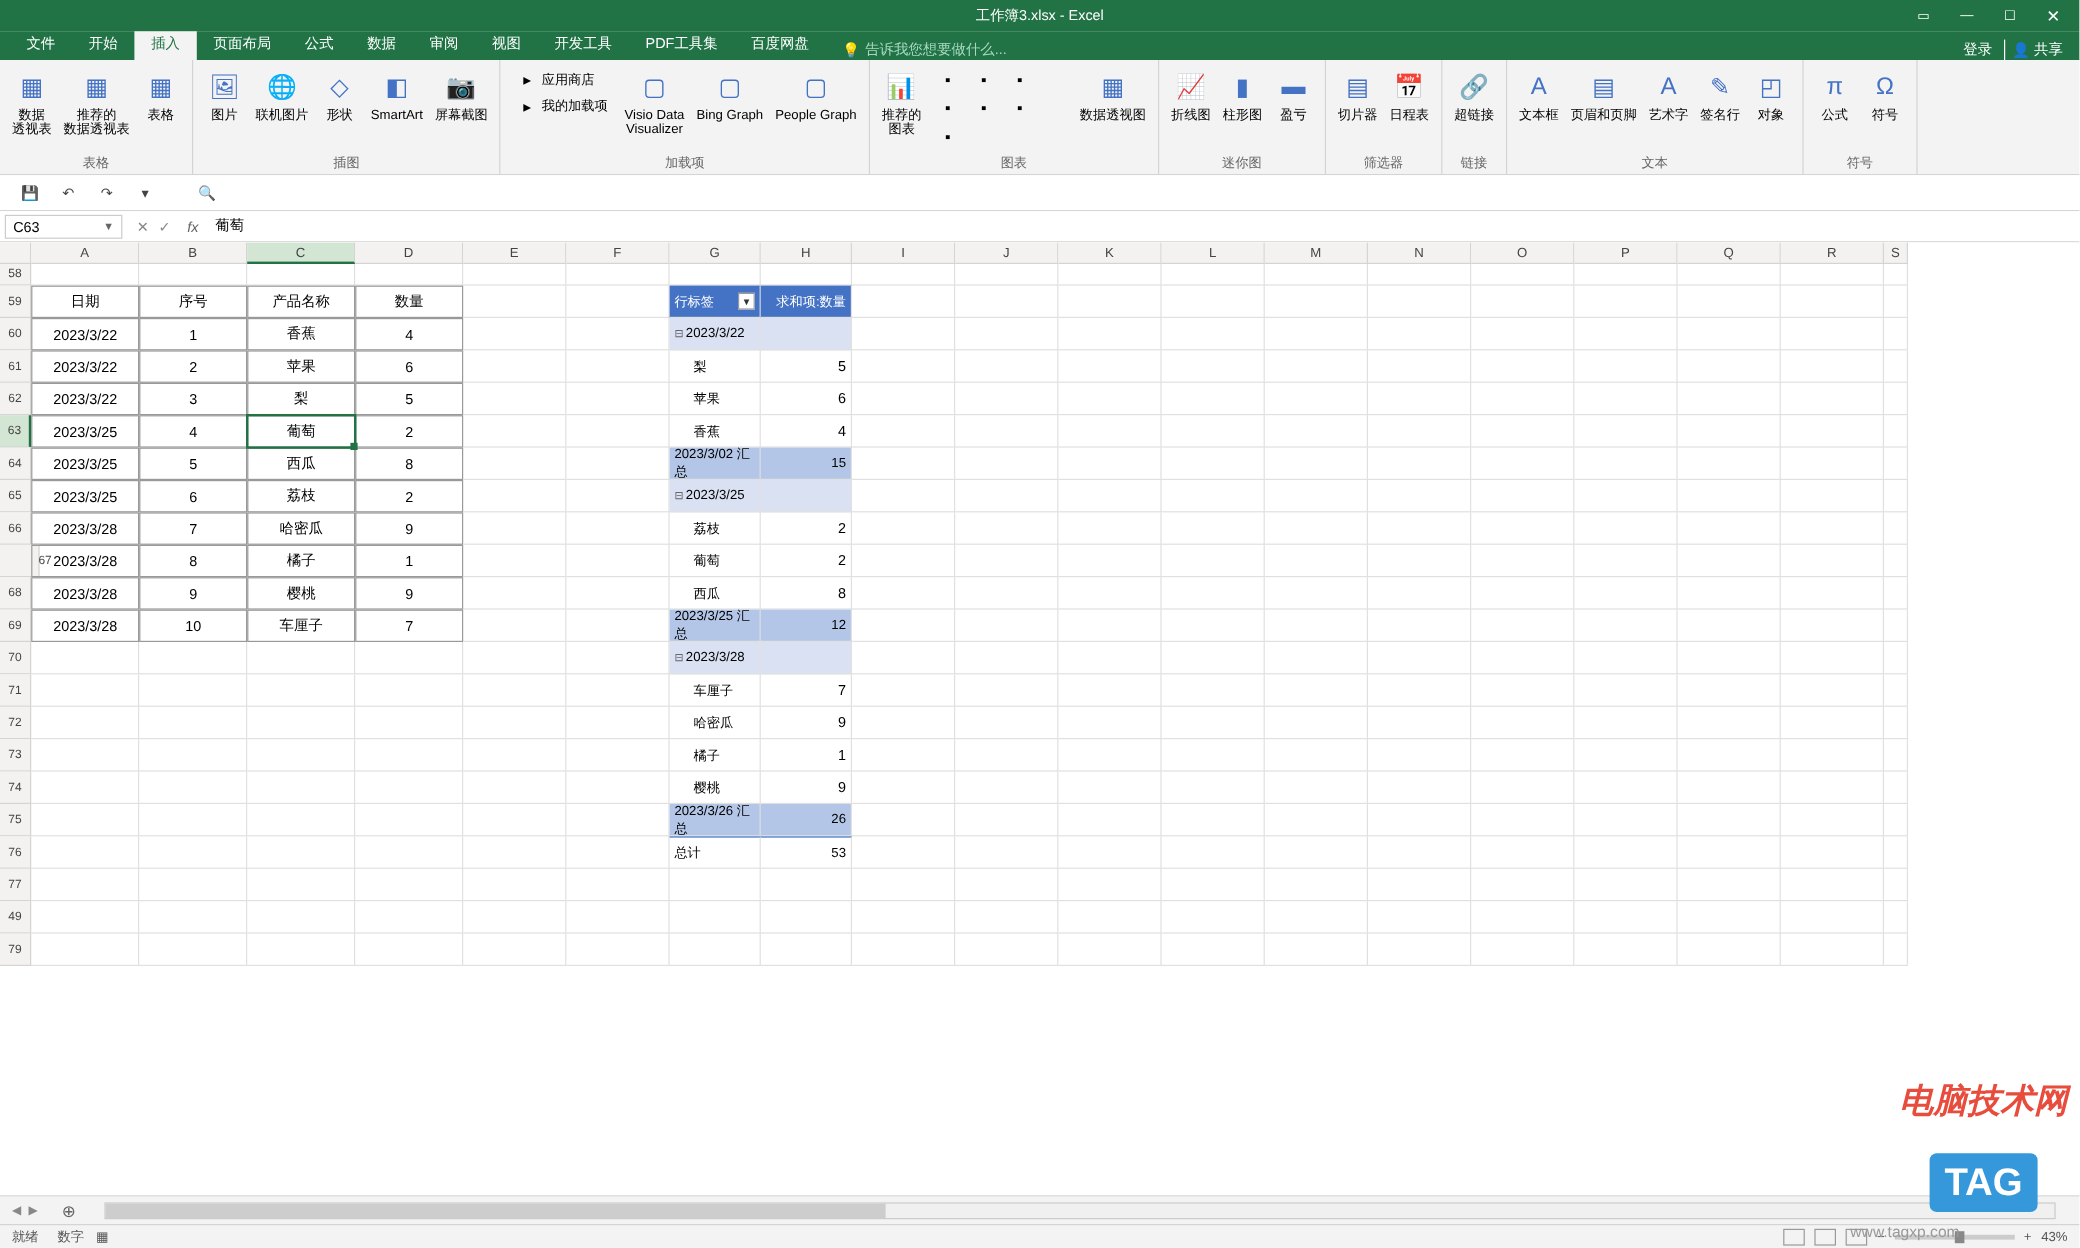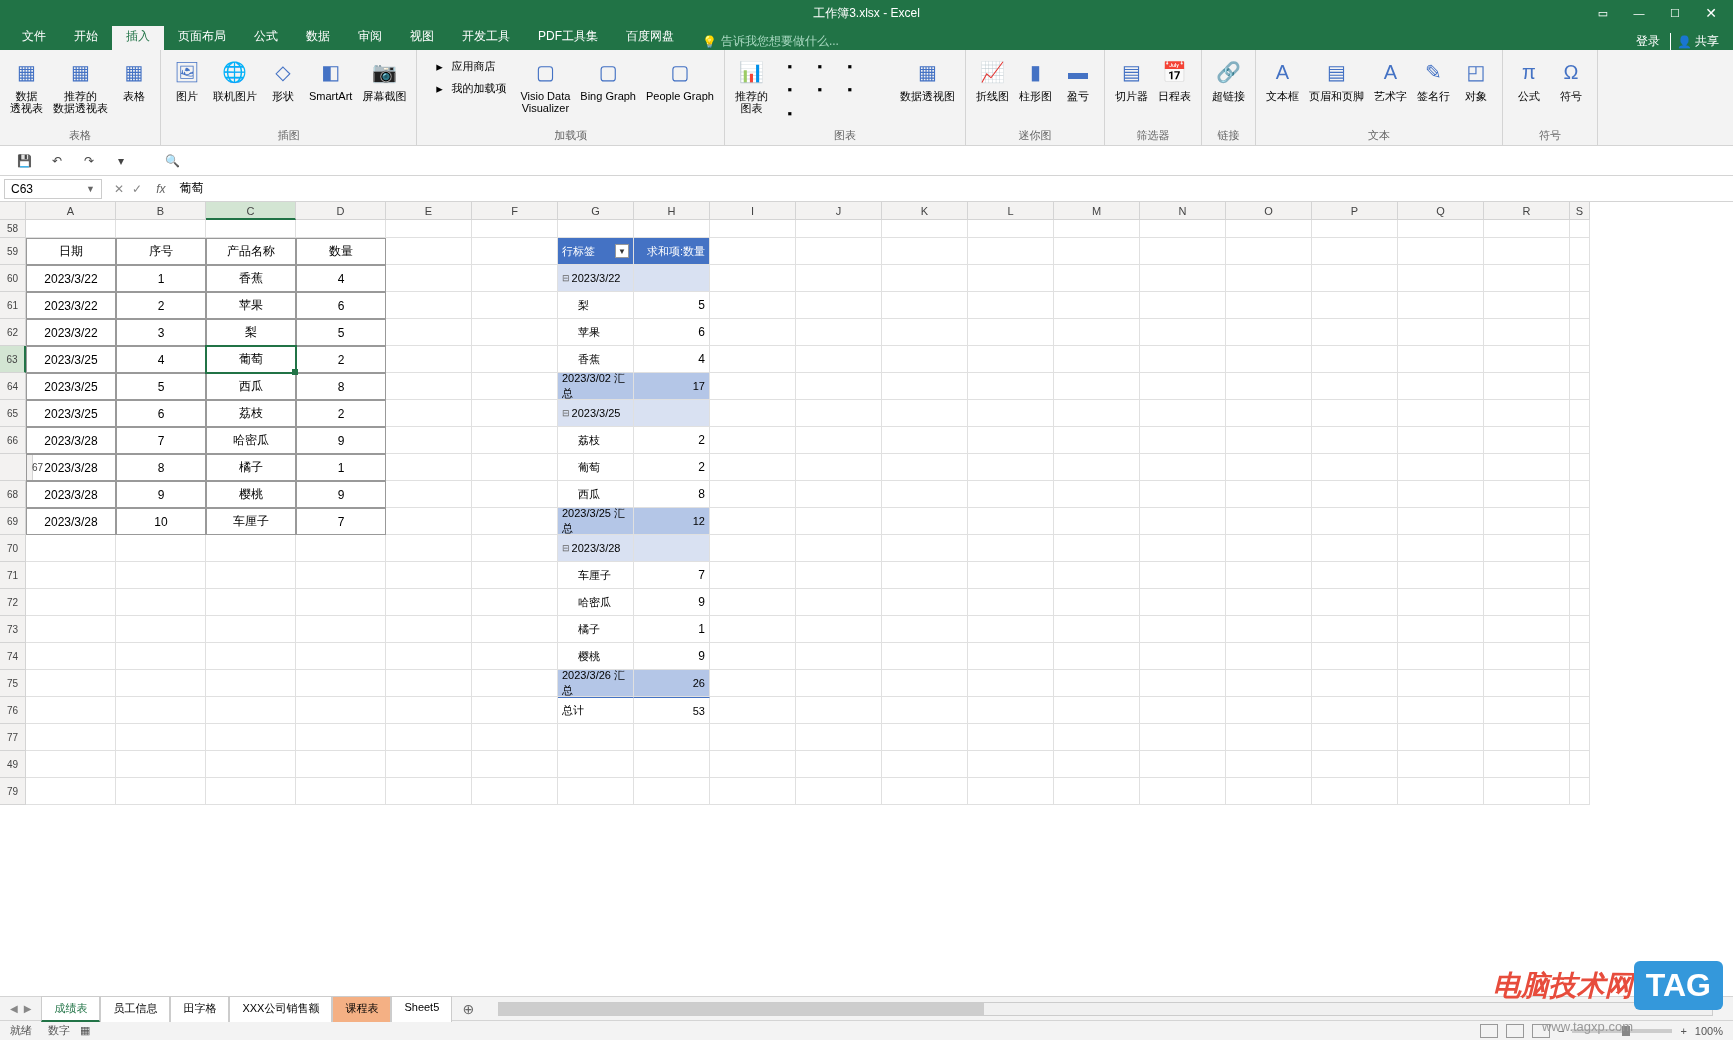--- a/index.html
+++ b/index.html
@@ -78,21 +78,21 @@
   .hscroll { flex: 1; margin: 0 20px; height: 14px; background: #f0f0f0; border: 1px solid #ccc; position: relative; }
   .hscroll-thumb { position: absolute; left: 0; top: 0; width: 40%; height: 100%; background: #cdcdcd; }
   
   
   .statusbar { height: 20px; background: #f3f3f3; border-top: 1px solid #d4d4d4; display: flex; align-items: center; padding: 0 10px; font-size: 11px; color: #555; }
   .status-right { margin-left: auto; display: flex; align-items: center; gap: 8px; }
   .zoom-slider { width: 100px; height: 4px; background: #ccc; position: relative; }
   .zoom-thumb { position: absolute; left: 50%; top: -3px; width: 8px; height: 10px; background: #888; }
   .view-btn { width: 18px; height: 14px; border: 1px solid #999; cursor: pointer; }
   
-  .watermark { position: fixed; right: 10px; bottom: 30px; display: flex; align-items: center; gap: 1px; pointer-events: none; }
+  .watermark { position: fixed; right: 10px; bottom: 30px; display: flex; align-items: center; gap: 24px; pointer-events: none; flex-direction: column; }
   .watermark-text { font-size: 28px; font-weight: bold; color: #e74c3c; font-style: italic; }
   .watermark-tag { background: #3498db; color: #fff; font-size: 32px; font-weight: bold; padding: 6px 12px; border-radius: 6px; }
   .watermark-url { position: fixed; right: 100px; bottom: 6px; color: #999; font-size: 13px; pointer-events: none; }
 </style>
 </head>
 <body>
 
 <div class="titlebar">
   <div class="titlebar-center">工作簿3.xlsx - Excel</div>
   <div class="titlebar-right">
@@ -468,21 +468,21 @@
       <div class="cell" style="height: 27px;"></div>
       <div class="cell" style="height: 27px;"></div>
       <div class="row-header" style="height: 27px; line-height: 27px;">64</div>
       <div class="cell bordered center" style="height: 27px;">2023/3/25</div>
       <div class="cell bordered center" style="height: 27px;">5</div>
       <div class="cell bordered center" style="height: 27px;">西瓜</div>
       <div class="cell bordered center" style="height: 27px;">8</div>
       <div class="cell" style="height: 27px;"></div>
       <div class="cell" style="height: 27px;"></div>
       <div class="cell pivot-sub" style="height: 27px;">2023/3/02 汇总</div>
-      <div class="cell pivot-sub right" style="height: 27px;">17</div>
+      <div class="cell pivot-sub right" style="height: 27px;">15</div>
       <div class="cell" style="height: 27px;"></div>
       <div class="cell" style="height: 27px;"></div>
       <div class="cell" style="height: 27px;"></div>
       <div class="cell" style="height: 27px;"></div>
       <div class="cell" style="height: 27px;"></div>
       <div class="cell" style="height: 27px;"></div>
       <div class="cell" style="height: 27px;"></div>
       <div class="cell" style="height: 27px;"></div>
       <div class="cell" style="height: 27px;"></div>
       <div class="cell" style="height: 27px;"></div>
@@ -788,48 +788,40 @@
       <div class="cell" style="height: 27px;"></div>
       <div class="cell" style="height: 27px;"></div>
     </div>
 </div>
 
 <div class="sheettabs">
   <div class="sheet-nav">
     <span>◀</span>
     <span>▶</span>
   </div>
-  <div id="sheets" style="display:flex">
-      <div class="sheettab active">成绩表</div>
-      <div class="sheettab">员工信息</div>
-      <div class="sheettab">田字格</div>
-      <div class="sheettab">XXX公司销售额</div>
-      <div class="sheettab orange">课程表</div>
-      <div class="sheettab">Sheet5</div>
-    </div>
   <div class="sheet-add">⊕</div>
   <div class="hscroll">
     <div class="hscroll-thumb"></div>
   </div>
 </div>
 
 <div class="statusbar">
   <span>就绪</span>
   <span style="margin-left:16px">数字</span>
   <span style="margin-left:10px">▦</span>
   <div class="status-right">
     <div class="view-btn"></div>
     <div class="view-btn"></div>
     <div class="view-btn"></div>
     <span>−</span>
     <div class="zoom-slider">
         <div class="zoom-thumb"></div>
       </div>
     <span>+</span>
-    <span>100%</span>
+    <span>43%</span>
   </div>
 </div>
 
 <div class="watermark">
   <span class="watermark-text">电脑技术网</span>
   <span class="watermark-tag">TAG</span>
 </div>
 <div class="watermark-url">www.tagxp.com</div>
 
 </body></html>

